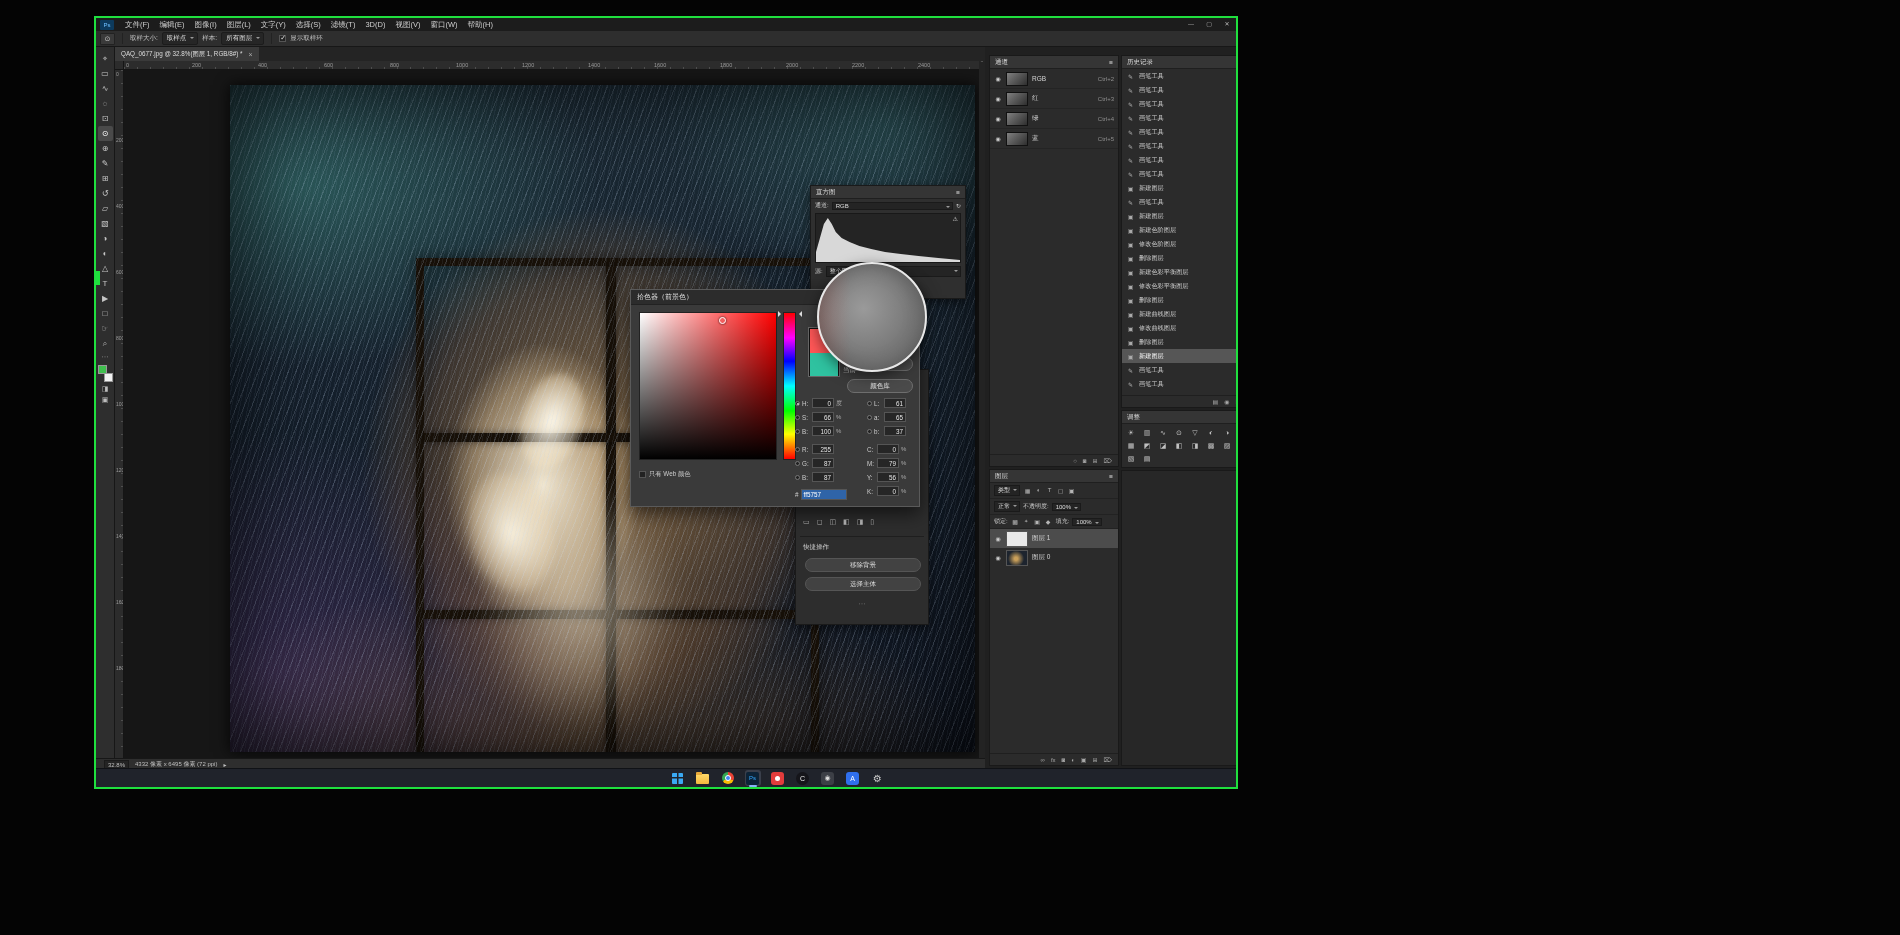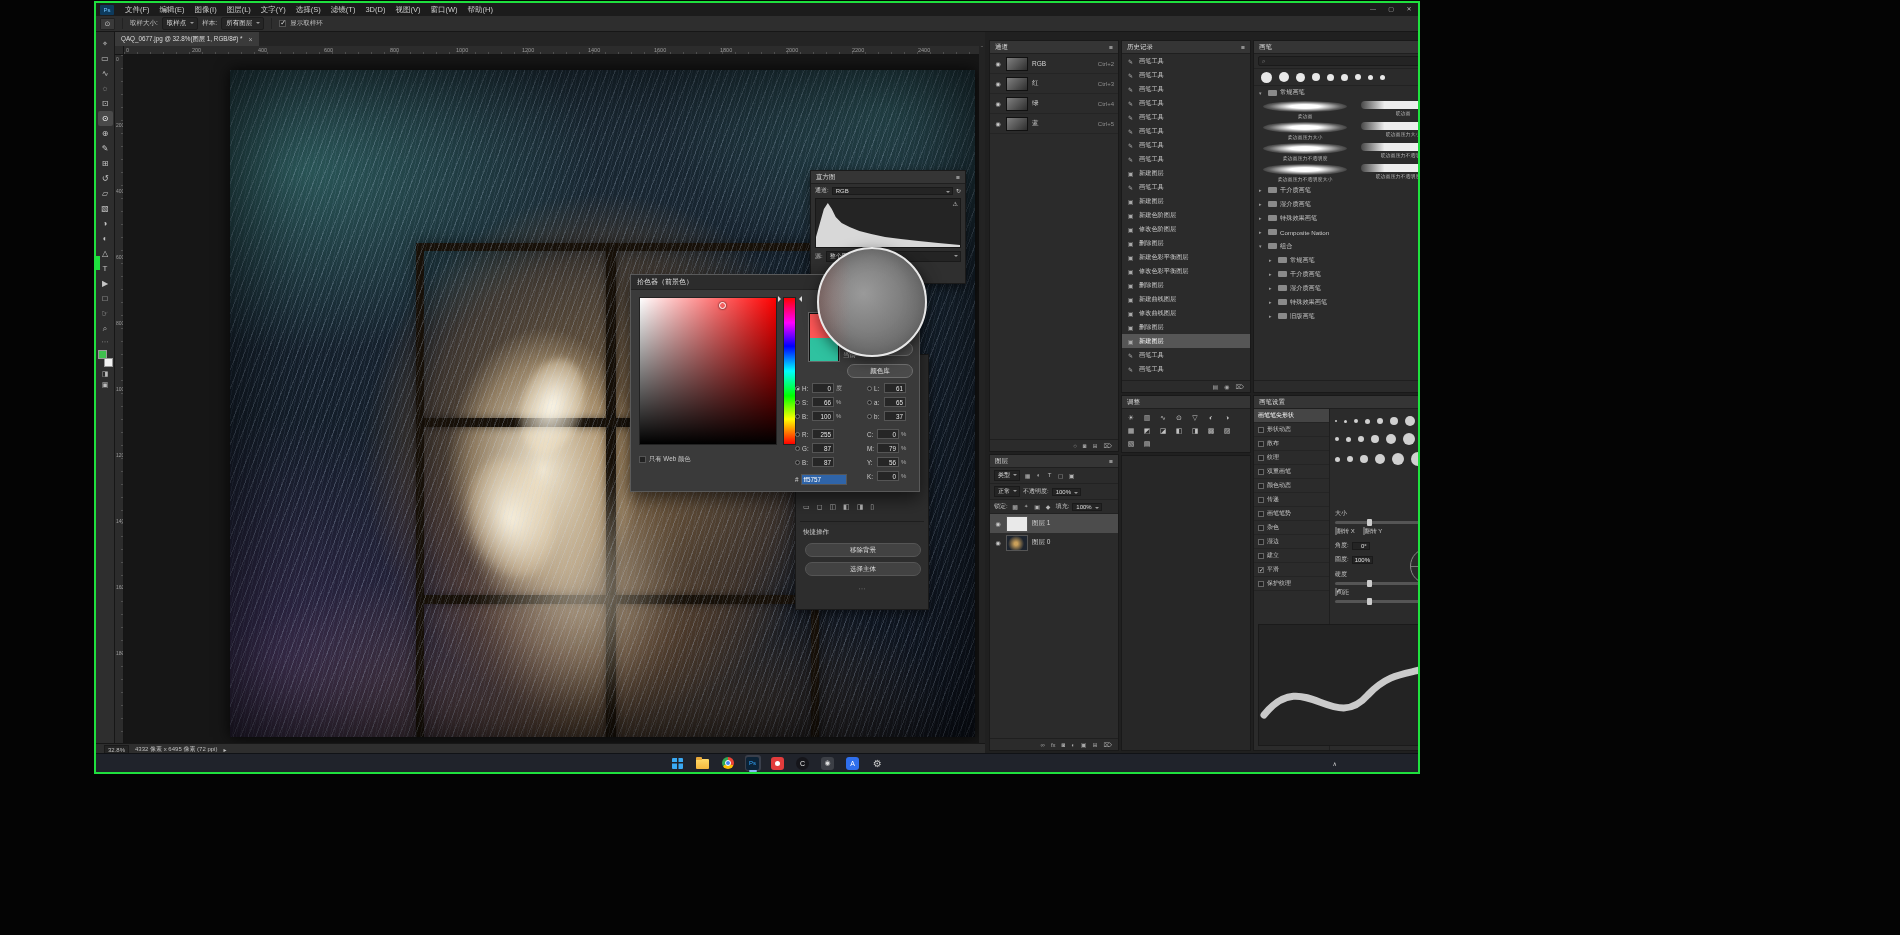--- a/index.html
+++ b/index.html
@@ -1,18 +1,18 @@
 <!DOCTYPE html>
 <html><head>
 <meta charset="utf-8">
 <style>
   *{margin:0;padding:0;box-sizing:border-box}
   body{width:1900px;height:935px;background:#040404;position:relative;overflow:hidden;
        font-family:"Liberation Sans","DejaVu Sans",sans-serif;color:#d4d4d4;}
-  .screen{position:absolute;left:94px;top:1px;width:1326px;height:773px;background:#1e1e1e;
+  .screen{position:absolute;left:94px;top:16px;width:1144px;height:773px;background:#1e1e1e;
           border:2px solid #1fe03e;overflow:hidden}
   .green-handle{position:absolute;left:-1px;top:253px;width:5px;height:14px;background:#1fe03e;z-index:40}
 
   
   .menu-bar{position:absolute;left:0;top:0;right:0;height:13px;background:#1c1c1c;display:flex;align-items:center;font-size:7.5px;color:#cfcfcf;z-index:15}
   .ps-logo{width:14px;height:10px;background:#0d3a5c;margin:0 6px 0 4px;color:#6fc1ff;font-size:6px;display:flex;align-items:center;justify-content:center;border-radius:1px;flex:none}
   .menu-items{display:flex}
   .menu-item{padding:0 5px;line-height:13px;white-space:nowrap}
   .win-controls{position:absolute;right:0;top:0;height:13px;display:flex}
   .win-btn{width:18px;text-align:center;font-size:6px;line-height:13px;color:#bbb}

